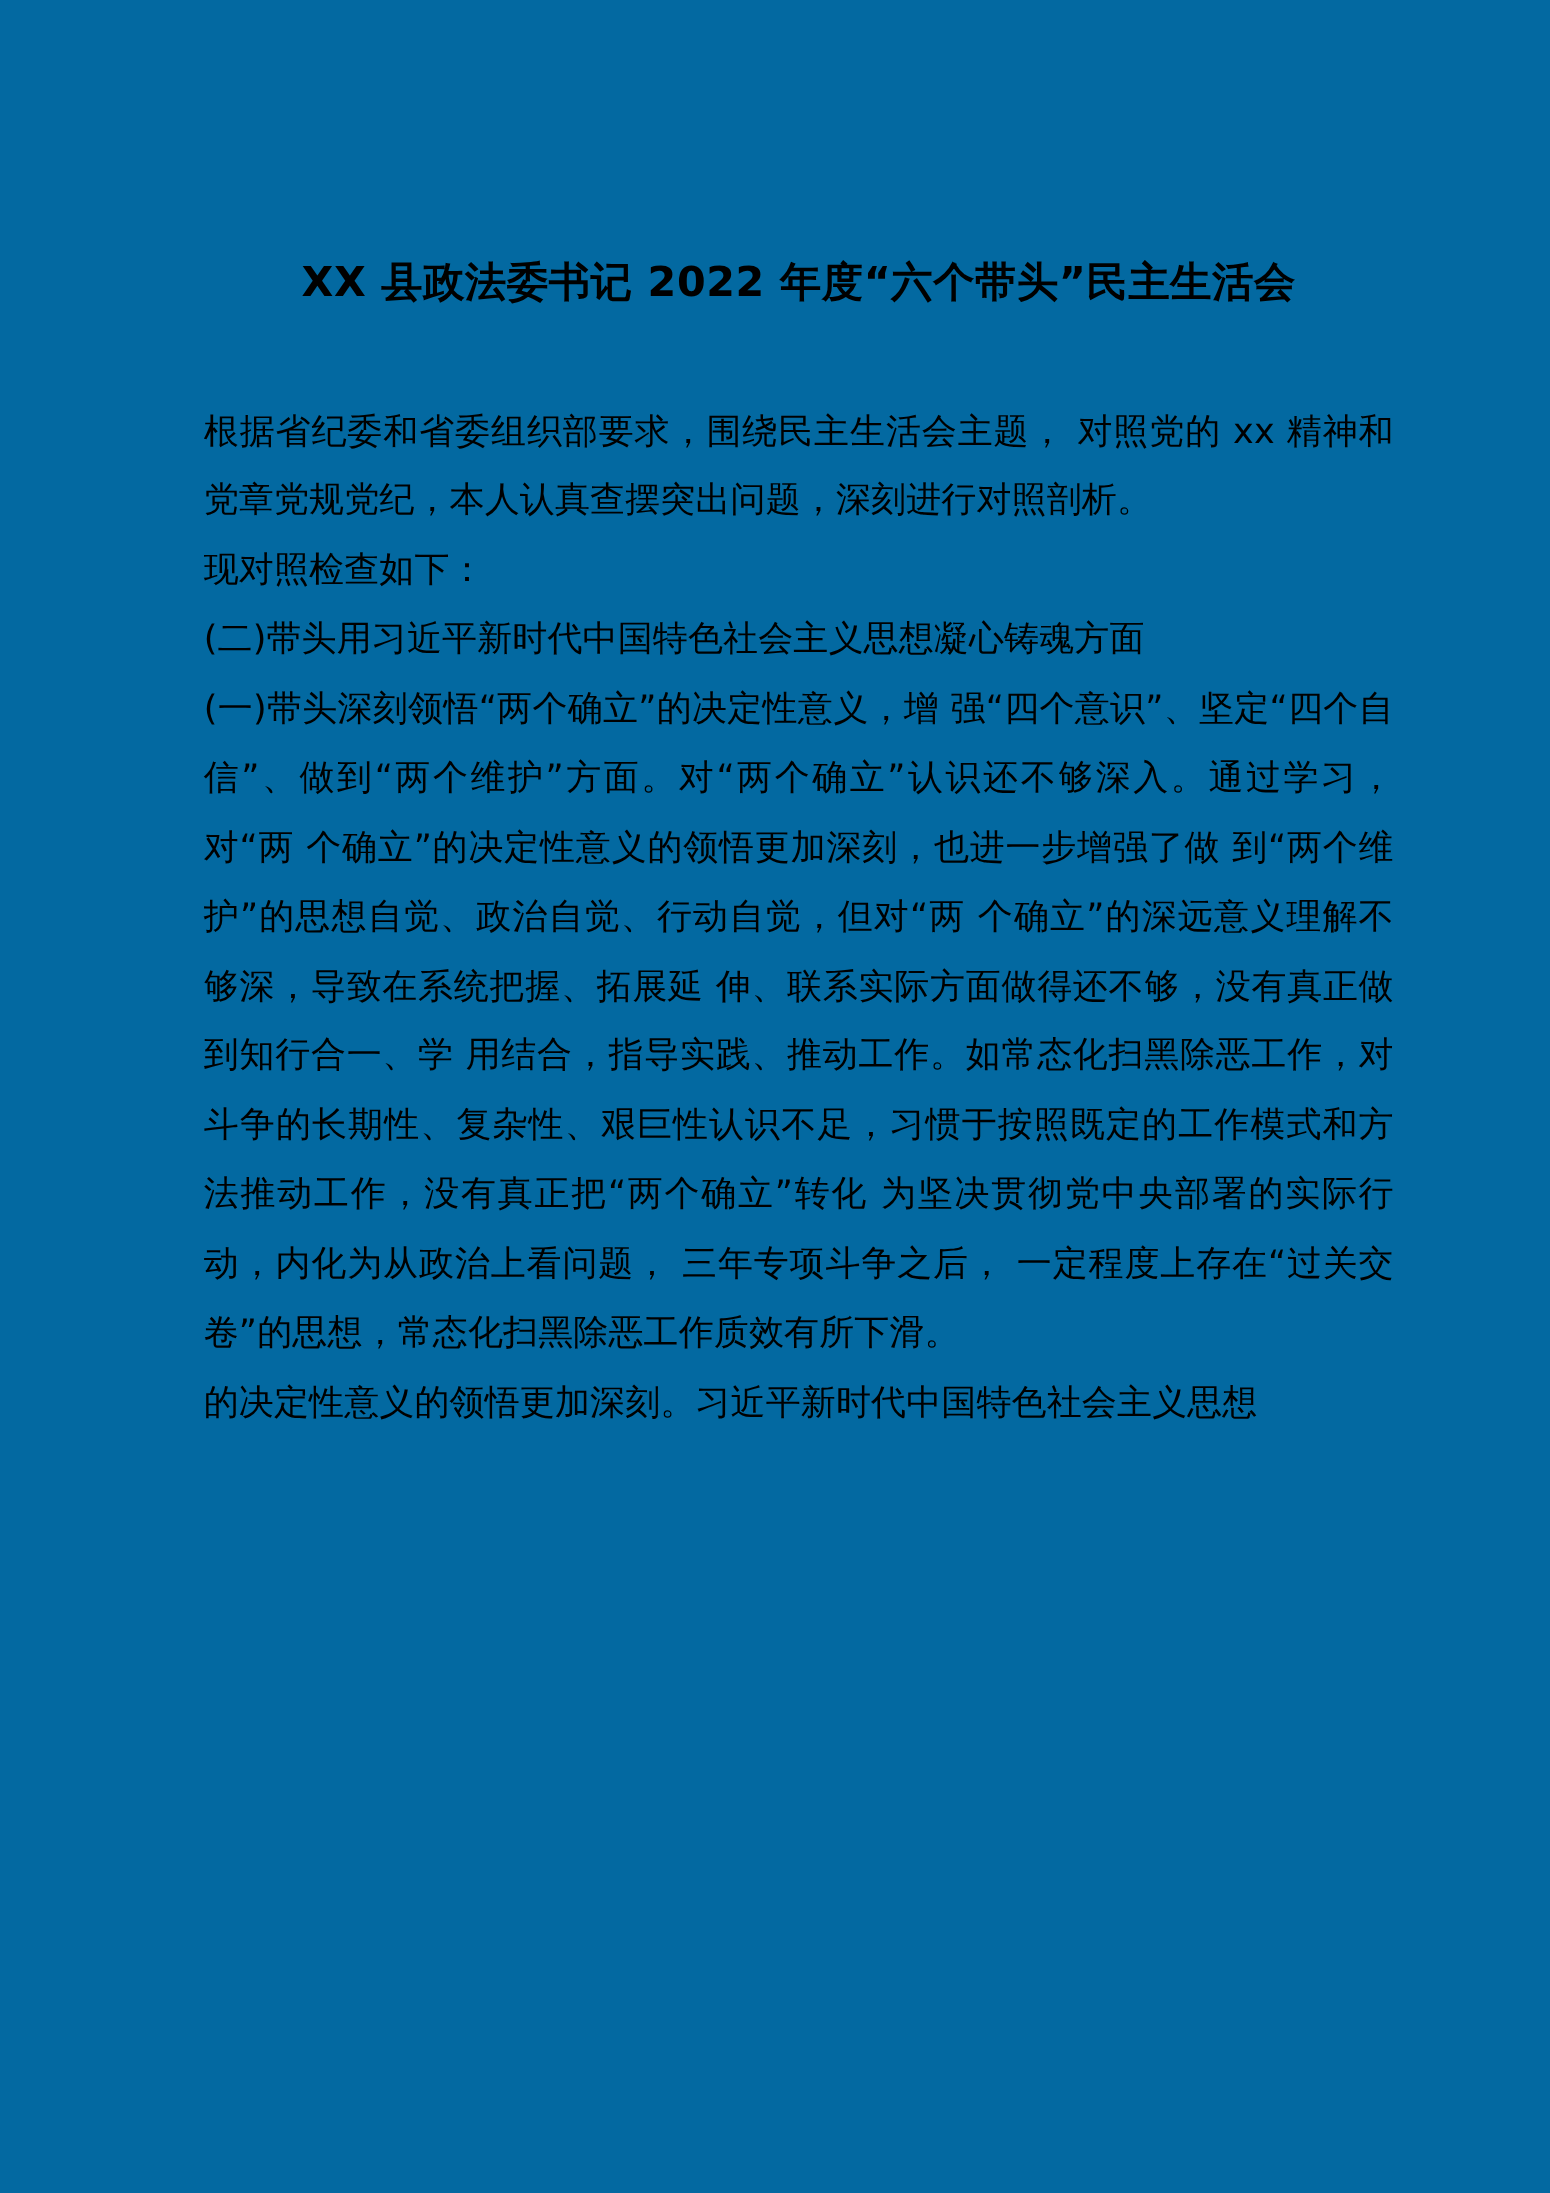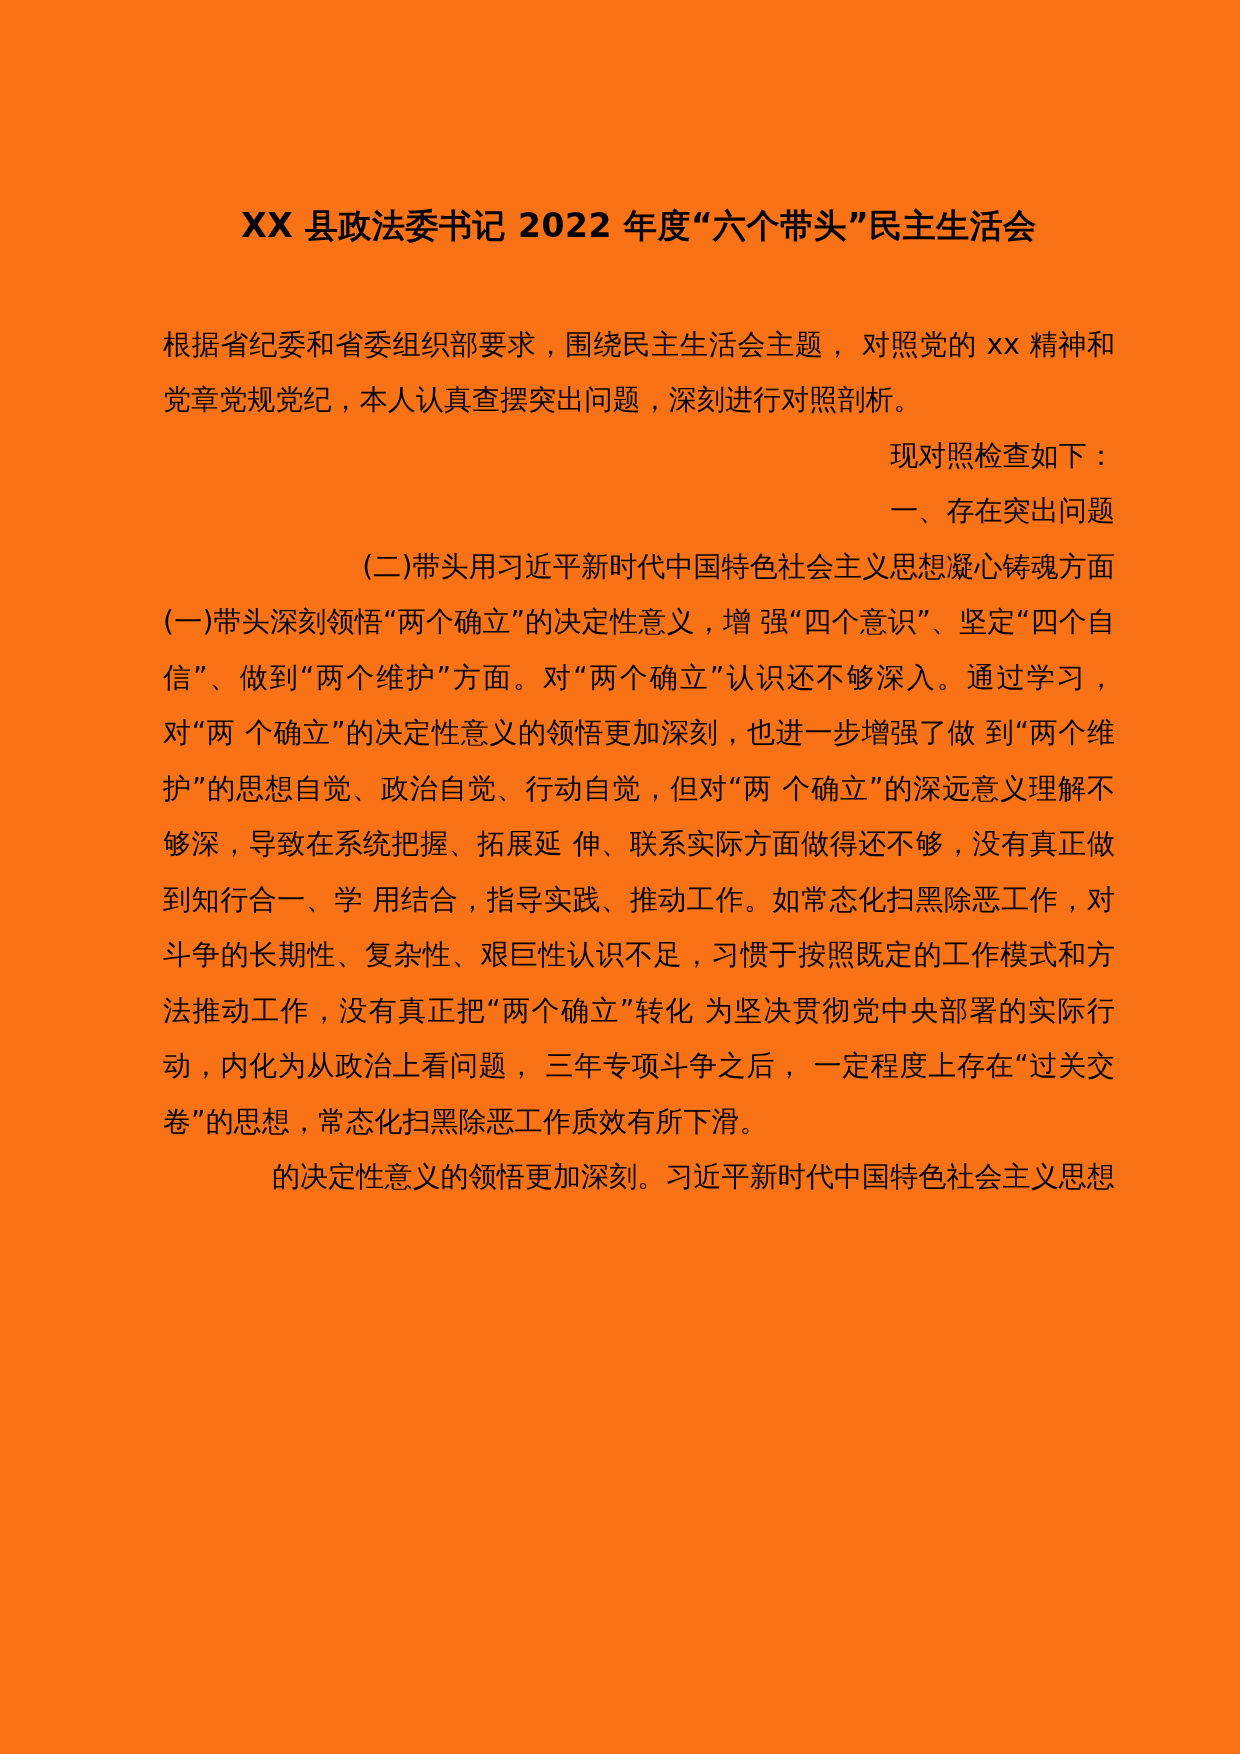--- a/index.html
+++ b/index.html
@@ -9,21 +9,21 @@
   }
   body {
     font-family: "DejaVu Sans", "Liberation Sans", sans-serif;
     color: #000000;
   }
   .page {
     position: relative;
     width: 1240px;
     height: 1754px;
     margin: 0 auto;
-    background: #f97316;
+    background: #0369a1;
     overflow: hidden;
     box-sizing: border-box;
   }
   .content {
     position: absolute;
     left: 163px;
     top: 0;
     width: 952px;
   }
   .doc-title {
@@ -45,36 +45,35 @@
   p.para {
     margin: 0;
     font-size: 28px;
     line-height: 55.5px;
     text-align: justify;
     text-justify: inter-ideograph;
     letter-spacing: 0.1px;
     word-break: break-all;
   }
   p.para.last-line-left {
-    text-align: right;
+    text-align: left;
   }
 </style>
 </head>
 <body>
 
 <div class="page">
   <div class="content">
 
     <h1 class="doc-title">
       <span class="title-line">XX 县政法委书记 2022 年度“六个带头”民主生活会</span>
     </h1>
 
     <div class="body-block">
       <p class="para">根据省纪委和省委组织部要求，围绕民主生活会主题， 对照党的 xx 精神和党章党规党纪，本人认真查摆突出问题，深刻进行对照剖析。</p>
       <p class="para last-line-left">现对照检查如下：</p>
-      <p class="para last-line-left">一、存在突出问题</p>
       <p class="para last-line-left">(二)带头用习近平新时代中国特色社会主义思想凝心铸魂方面</p>
       <p class="para">(一)带头深刻领悟“两个确立”的决定性意义，增 强“四个意识”、坚定“四个自信”、做到“两个维护”方面。对“两个确立”认识还不够深入。通过学习，对“两 个确立”的决定性意义的领悟更加深刻，也进一步增强了做 到“两个维护”的思想自觉、政治自觉、行动自觉，但对“两 个确立”的深远意义理解不够深，导致在系统把握、拓展延 伸、联系实际方面做得还不够，没有真正做到知行合一、学 用结合，指导实践、推动工作。如常态化扫黑除恶工作，对 斗争的长期性、复杂性、艰巨性认识不足，习惯于按照既定的工作模式和方法推动工作，没有真正把“两个确立”转化 为坚决贯彻党中央部署的实际行动，内化为从政治上看问题， 三年专项斗争之后， 一定程度上存在“过关交卷”的思想，常态化扫黑除恶工作质效有所下滑。</p>
       <p class="para last-line-left">的决定性意义的领悟更加深刻。习近平新时代中国特色社会主义思想</p>
     </div>
 
   </div>
 </div>
 
 </body></html>

